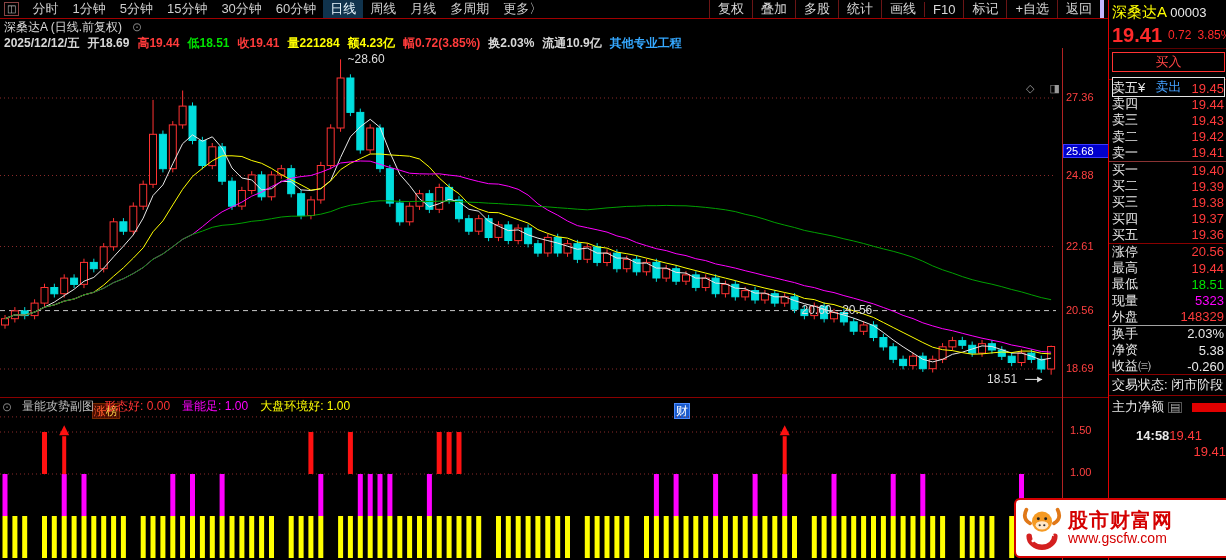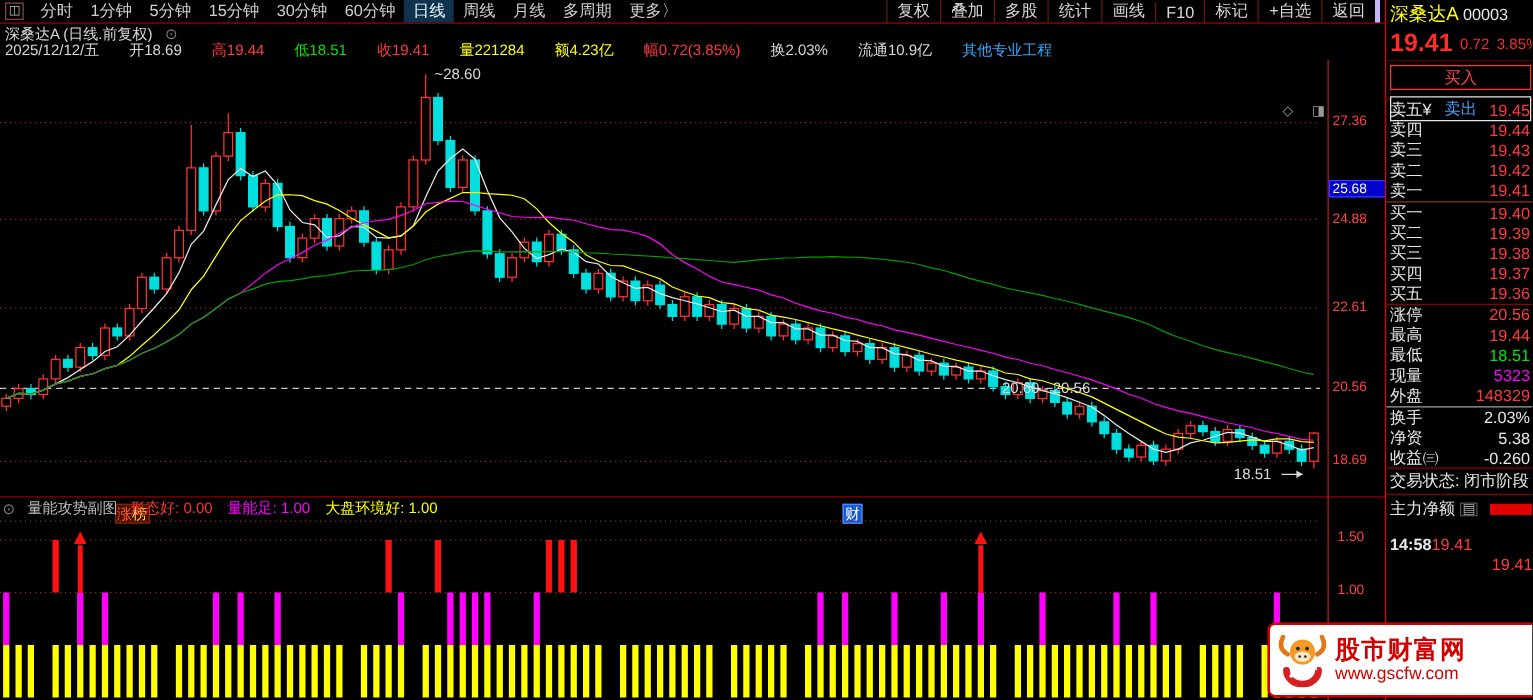--- a/index.html
+++ b/index.html
@@ -11,21 +11,21 @@
   .winicon{display:inline-block;margin:0 6px 0 4px;color:#bbb;border:1px solid #884444;padding:0 2px;
            font-size:10px;line-height:12px;}
   #menu-left{display:flex;align-items:center;}
   #menu-left .mi{padding:0 7px;color:#cfcfcf;cursor:default;white-space:nowrap;}
   #menu-left .mi.active{color:#eaf8ff;background:#10334d;}
   #menu-right{display:flex;align-items:center;margin-left:auto;margin-right:122px;}
   #menu-right .mi{padding:0 8px;color:#d8d8d8;border-left:1px solid #6a1515;white-space:nowrap;}
   #menu-right .mi:last-child{border-right:4px solid #c4b5fd;}
   
   .info1{position:absolute;left:4px;top:20px;height:14px;display:flex;gap:10px;align-items:center;white-space:nowrap;}
-  .info2{position:absolute;left:4px;top:35px;height:14px;display:flex;gap:24px;align-items:flex-end;white-space:nowrap;}
+  .info2{position:absolute;left:4px;top:35px;height:14px;display:flex;gap:8px;align-items:flex-start;white-space:nowrap;font-weight:bold;}
   .cicon{color:#7f7f7f;font-size:12px;}
   .w{color:#d8d8d8}.red{color:#ff3b3b}
   
   #main-svg{position:absolute;left:0;top:48px;}
   #ind-svg{position:absolute;left:0;top:416px;}
   .vaxis{position:absolute;left:1062px;top:48px;height:512px;width:0;border-left:1px solid #b22222;}
   .sep397{position:absolute;left:0;top:397px;width:1108px;height:0;border-top:1px solid #8a0000;}
   .axlabel{position:absolute;left:1066px;width:42px;font-size:11px;color:#ff4040;}
   .axlabel.hl{background:#0000cc;color:#fff;border:1px solid #3a3aff;left:1063px;padding:0 2px;}
   .indlabel{position:absolute;left:1070px;font-size:11px;color:#ff4040;}
@@ -55,21 +55,21 @@
   #asks{border-top:1px solid #8a0000;}
   #bids{border-top:1px solid #8a3333;}
   #stats1{border-top:1px solid #8a0000;}
   #stats2{border-top:1px solid #a3a3a3;}
   .p-status{height:20px;line-height:20px;border-top:1px solid #8a0000;padding-left:3px;color:#e8e8e8;
             font-size:13px;white-space:nowrap;overflow:hidden;}
   .p-flow{height:22px;display:flex;align-items:center;gap:4px;border-top:1px solid #8a0000;padding-left:3px;
           color:#e8e8e8;font-size:13px;white-space:nowrap;overflow:hidden;}
   .flow-icon{color:#aaa;font-size:11px;border:1px solid #555;line-height:9px;padding:0 1px;}
   .flow-bar{display:inline-block;width:34px;height:9px;background:#e00000;margin-left:6px;}
-  .p-tick{height:18px;display:flex;justify-content:flex-start;align-items:center;padding:0 1px 0 3px;
+  .p-tick{height:18px;display:flex;justify-content:center;align-items:center;padding:0 1px 0 3px;
           font-size:13px;margin-top:8px;}
   .p-tick .t{color:#e8e8e8;font-weight:bold;}
   .p-tick2{height:16px;text-align:right;font-size:13px;padding-right:1px;}
   
   .watermark{position:absolute;right:-6px;bottom:2px;width:206px;height:52px;background:#fff;
              border:2px solid #d40000;border-radius:6px;display:flex;align-items:center;gap:4px;
              padding:2px 4px;z-index:9;}
   .wm-text{display:flex;flex-direction:column;line-height:1.05;}
   .wm-title{color:#d40000;font-size:20px;font-weight:bold;letter-spacing:1px;white-space:nowrap;}
   .wm-url{color:#d40000;font-size:14px;font-weight:normal;white-space:nowrap;}

